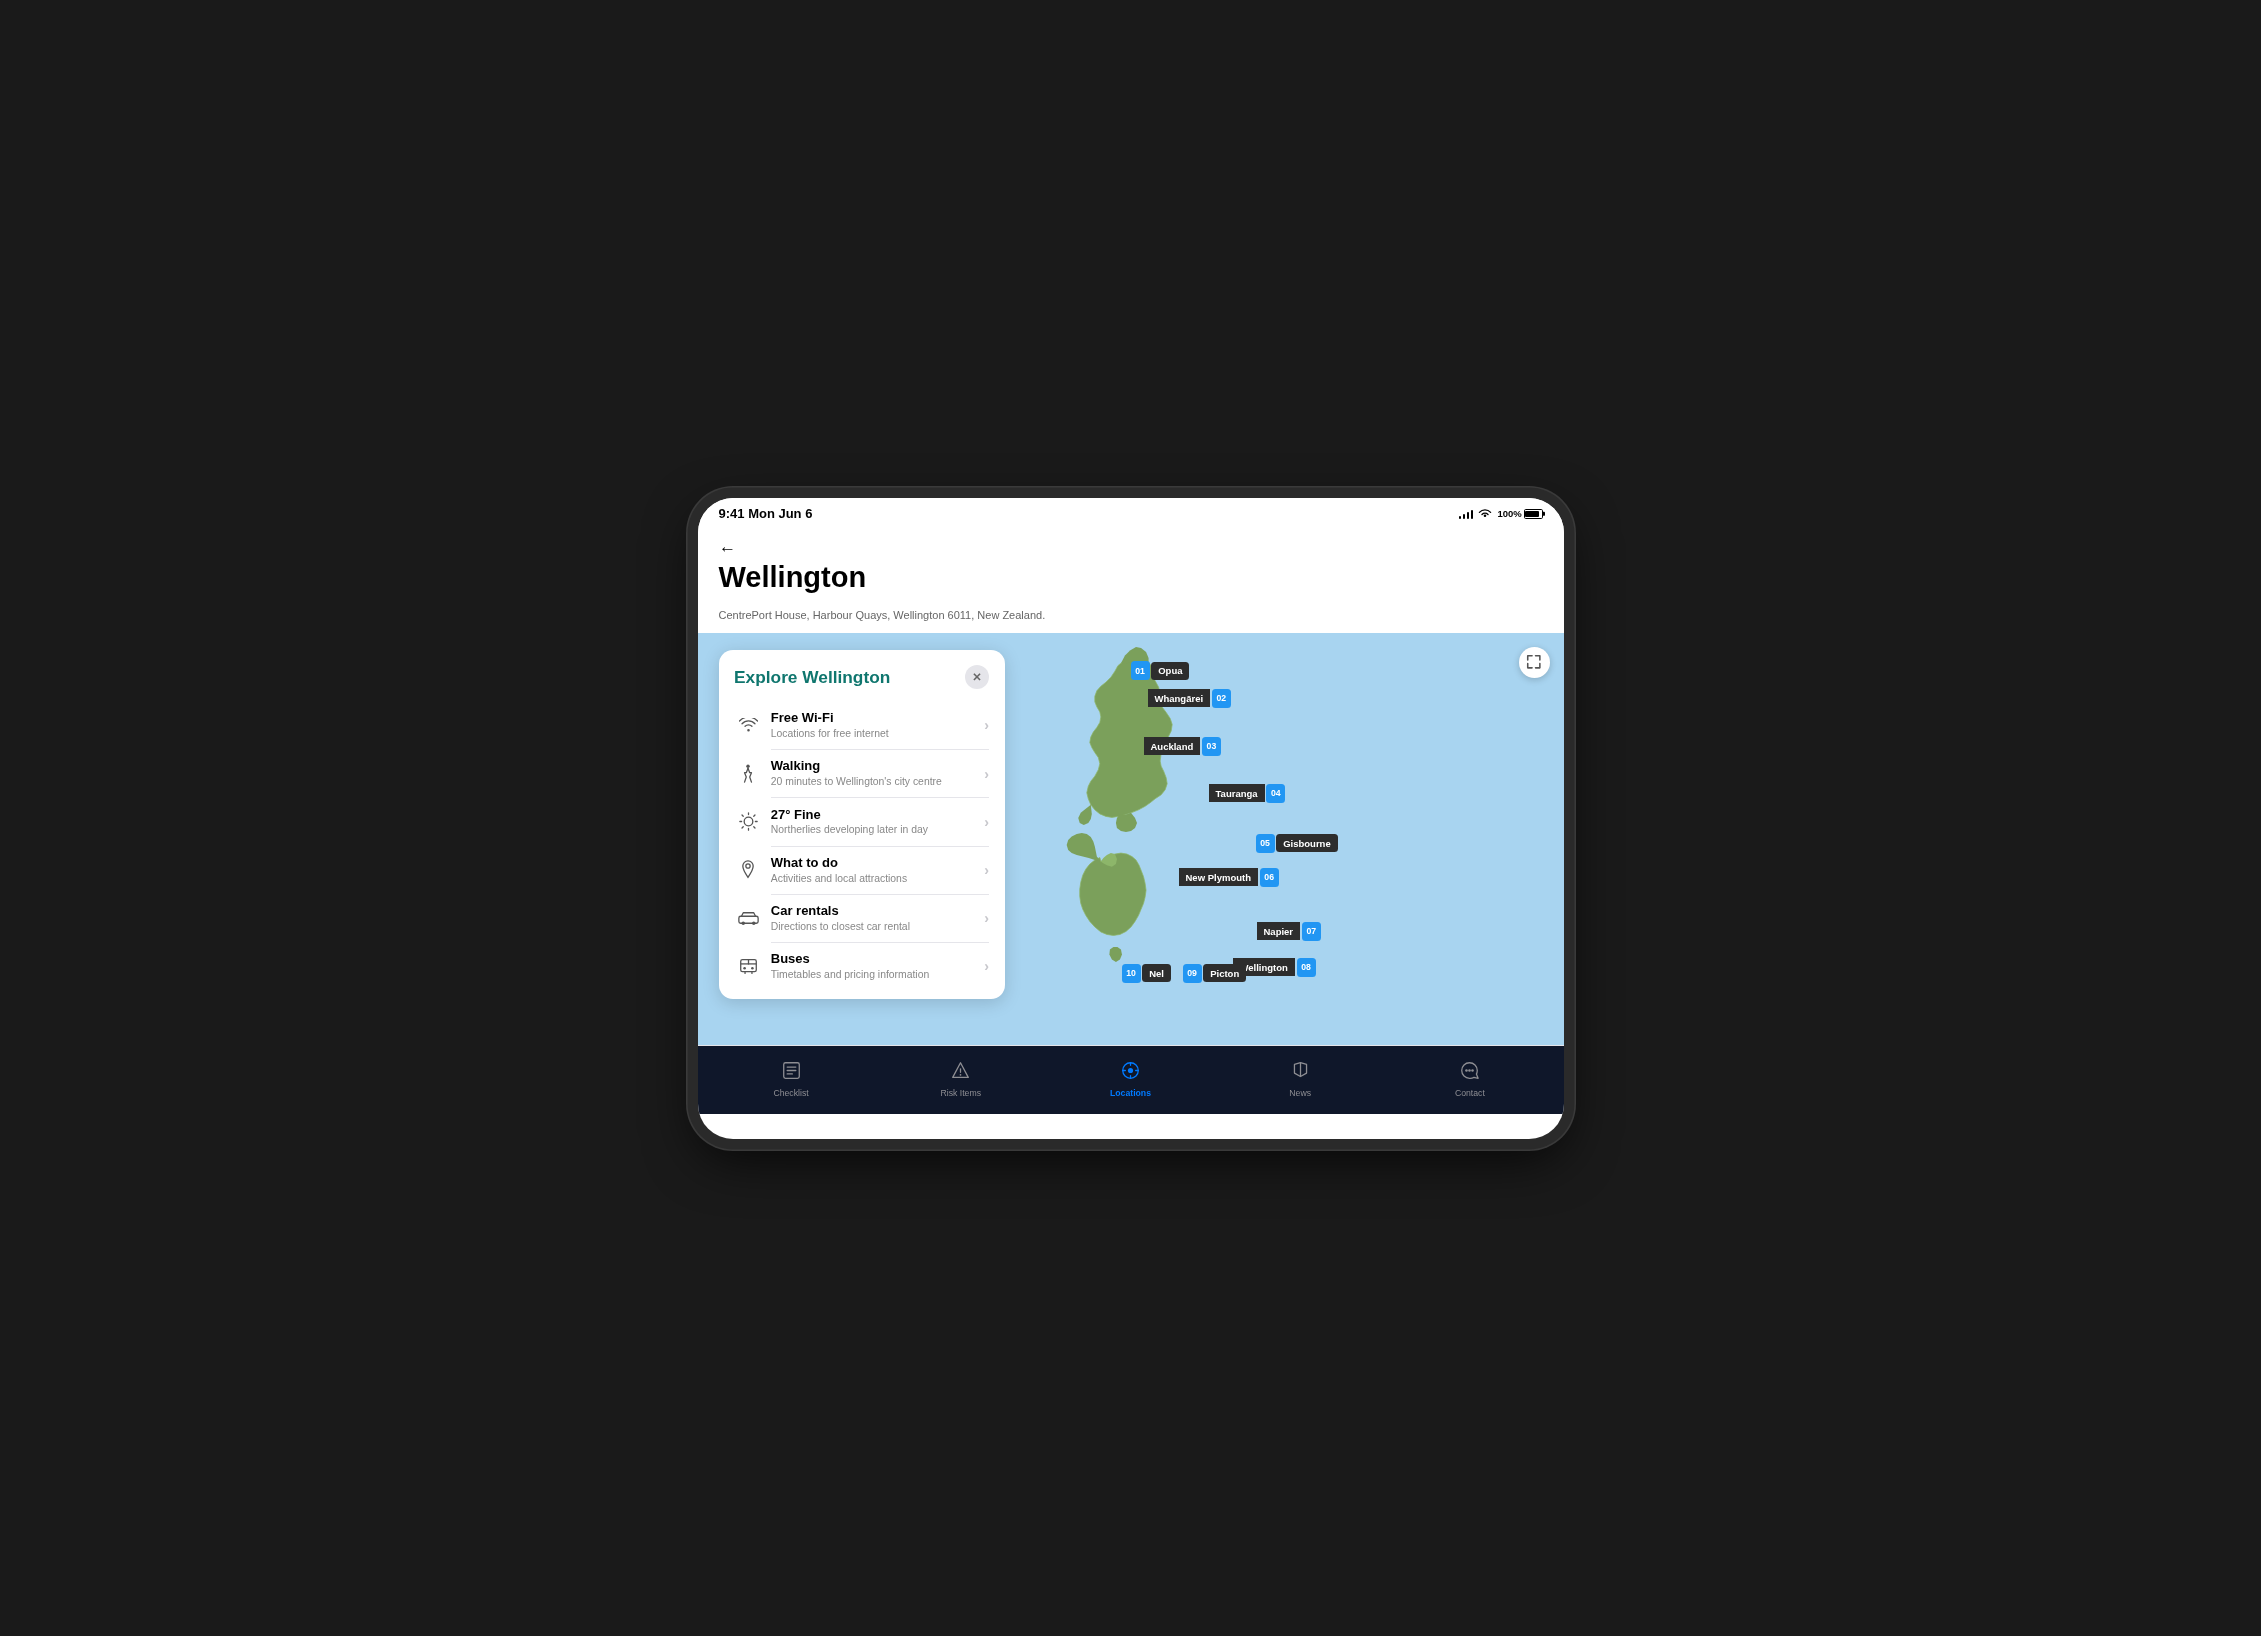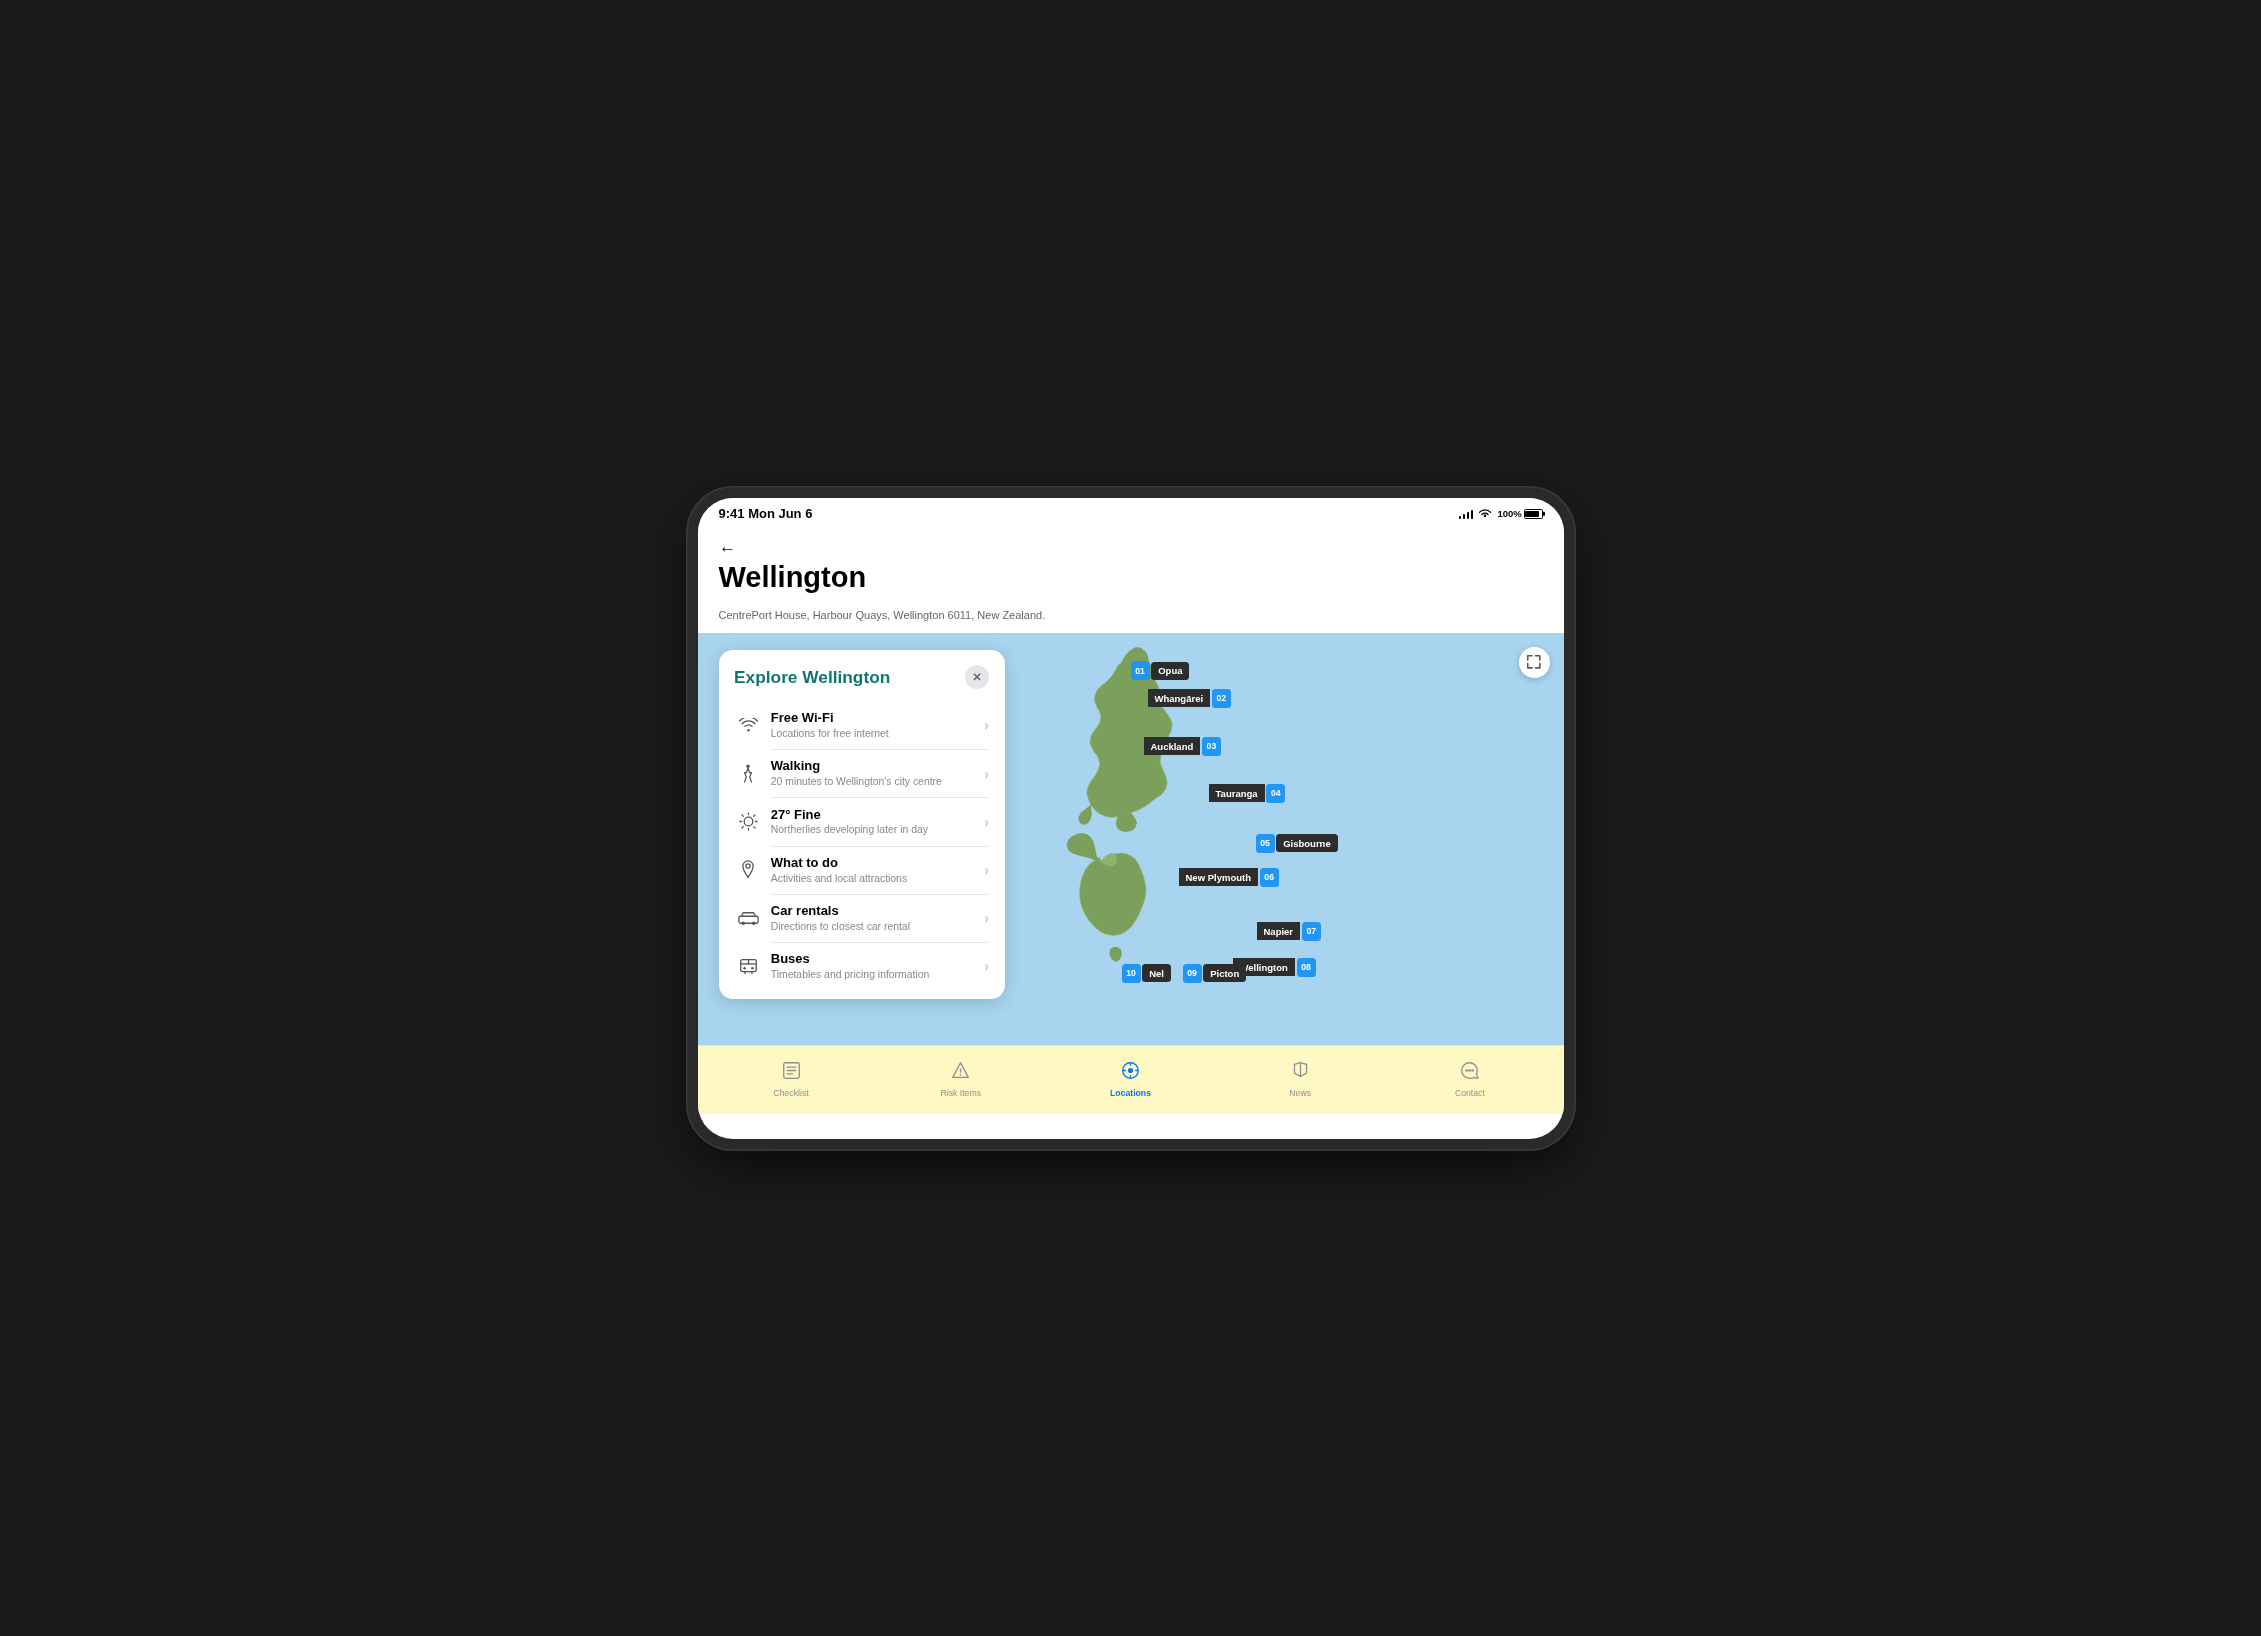--- a/index.html
+++ b/index.html
@@ -254,21 +254,21 @@
       align-items: center;
       justify-content: center;
       box-shadow: 0 1.7px 7px rgba(0,0,0,0.2);
       cursor: pointer;
       font-size: 14px;
       color: #555;
     }
     
     .tab-bar {
       height: 69px;
-      background: #fef9c3;
+      background: #0f172a;
       border-top: 0.4px solid #e5e5ea;
       display: flex;
       align-items: center;
       justify-content: space-around;
       padding: 0 8.7px;
     }
     .tab-item {
       display: flex;
       flex-direction: column;
       align-items: center;

